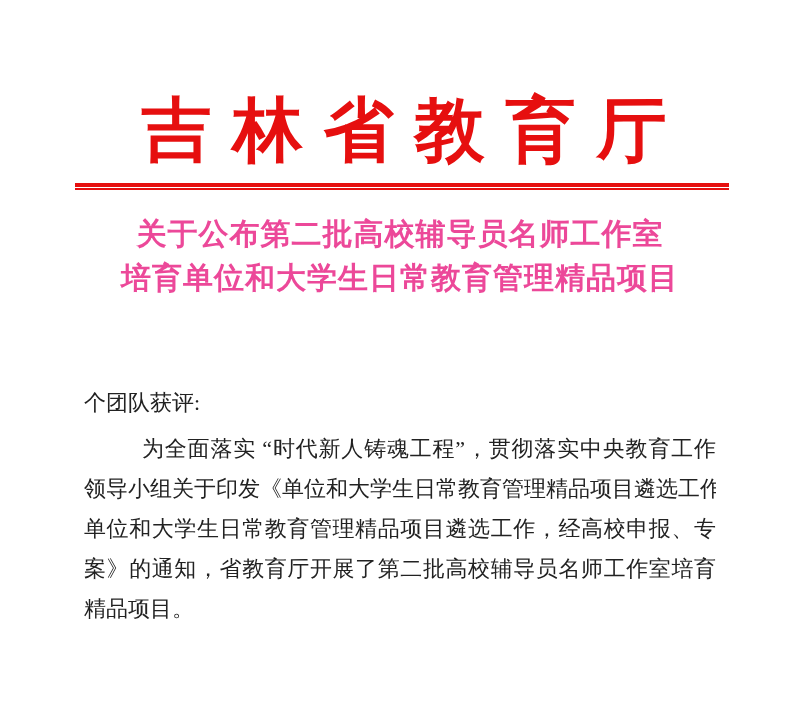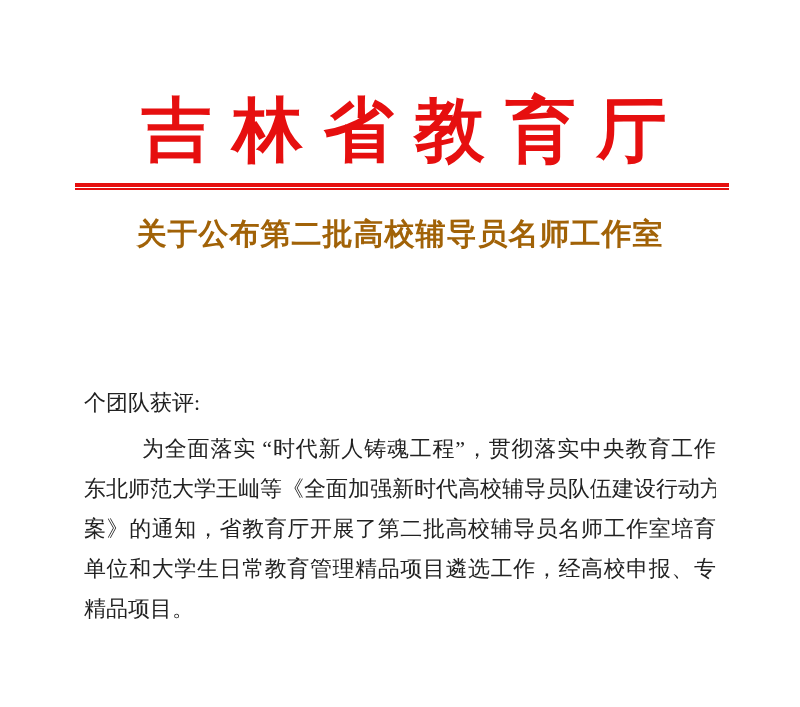--- a/index.html
+++ b/index.html
@@ -42,21 +42,21 @@
     border-top: 4px solid #e60f0f;
     border-bottom: 2px solid #e60f0f;
   }
   
   .title {
     position: absolute;
     top: 212px;
     left: 0;
     width: 100%;
     text-align: center;
-    color: #a16207;
+    color: #ec4899;
     font-size: 30px;
     font-weight: 700;
     line-height: 44px;
     letter-spacing: 1px;
   }
   
   .salutation {
     position: absolute;
     top: 390px;
     left: 84px;
@@ -91,25 +91,26 @@
 <body>
 
 <div class="page">
 
   <div class="masthead">吉林省教育厅</div>
 
   <div class="divider"></div>
 
   <div class="title">
     <div class="title-line">关于公布第二批高校辅导员名师工作室</div>
+    <div class="title-line">培育单位和大学生日常教育管理精品项目</div>
   </div>
 
   <div class="salutation">个团队获评:</div>
 
   <div class="paragraph">
     <div class="pline just indent">为全面落实 “时代新人铸魂工程”，贯彻落实中央教育工作</div>
-    <div class="pline just">东北师范大学王屾等《全面加强新时代高校辅导员队伍建设行动方</div>
+    <div class="pline just">领导小组关于印发《单位和大学生日常教育管理精品项目遴选工作</div>
+    <div class="pline just">单位和大学生日常教育管理精品项目遴选工作，经高校申报、专</div>
     <div class="pline just">案》的通知，省教育厅开展了第二批高校辅导员名师工作室培育</div>
-    <div class="pline just">单位和大学生日常教育管理精品项目遴选工作，经高校申报、专</div>
     <div class="pline">精品项目。</div>
   </div>
 
 </div>
 
 </body></html>

